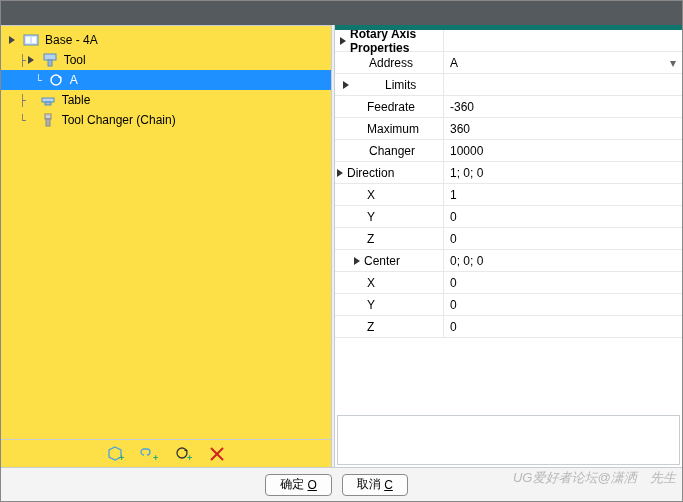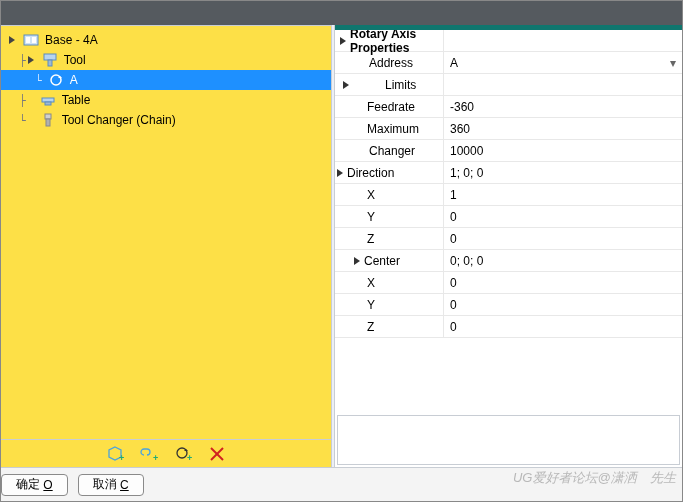--- a/index.html
+++ b/index.html
@@ -29,21 +29,21 @@
   .pcaret { width:10px; display:inline-flex; justify-content:center; align-items:center; margin-right:2px; }
   .phdr .pname { font-weight:bold; }
   .phdr .pval { font-weight:bold; }
   .ind1 { padding-left:34px; }
   .ind2 { padding-left:32px; }
   .dd-caret { position:absolute; right:6px; color:#666; }
   .desc-box { height:50px; border-top:1px solid #c8cdd4; background:#fff; margin:0 2px 2px 2px; border:1px solid #c8cdd4;}
   
   .left-toolbar { height:28px; border-top:1px solid #c8cdd4; display:flex; align-items:center; justify-content:center; gap:14px; }
   .tb-btn { width:20px; height:20px; display:inline-flex; align-items:center; justify-content:center; }
-  .bottom-bar { height:34px; border-top:1px solid #c8cdd4; display:flex; align-items:center; justify-content:flex-start; gap:10px; padding-right:10px; background:#f4f4f4;}
+  .bottom-bar { height:34px; border-top:1px solid #c8cdd4; display:flex; align-items:center; justify-content:center; gap:10px; padding-right:10px; background:#f4f4f4;}
   .btn { height:22px; padding:0 14px; border:1px solid #8a8a8a; border-radius:4px; background:#fdfdfd; font-size:12px; display:inline-flex; align-items:center; }
   .btn u { text-decoration: underline; }
   .watermark { position:absolute; right:6px; bottom:14px; color:#b8b8b8; font-size:13px; font-style:italic; pointer-events:none;}
 </style>
 </head>
 <body>
 
 <div class="app">
   <div class="titlebar"></div>
   <div class="main">

